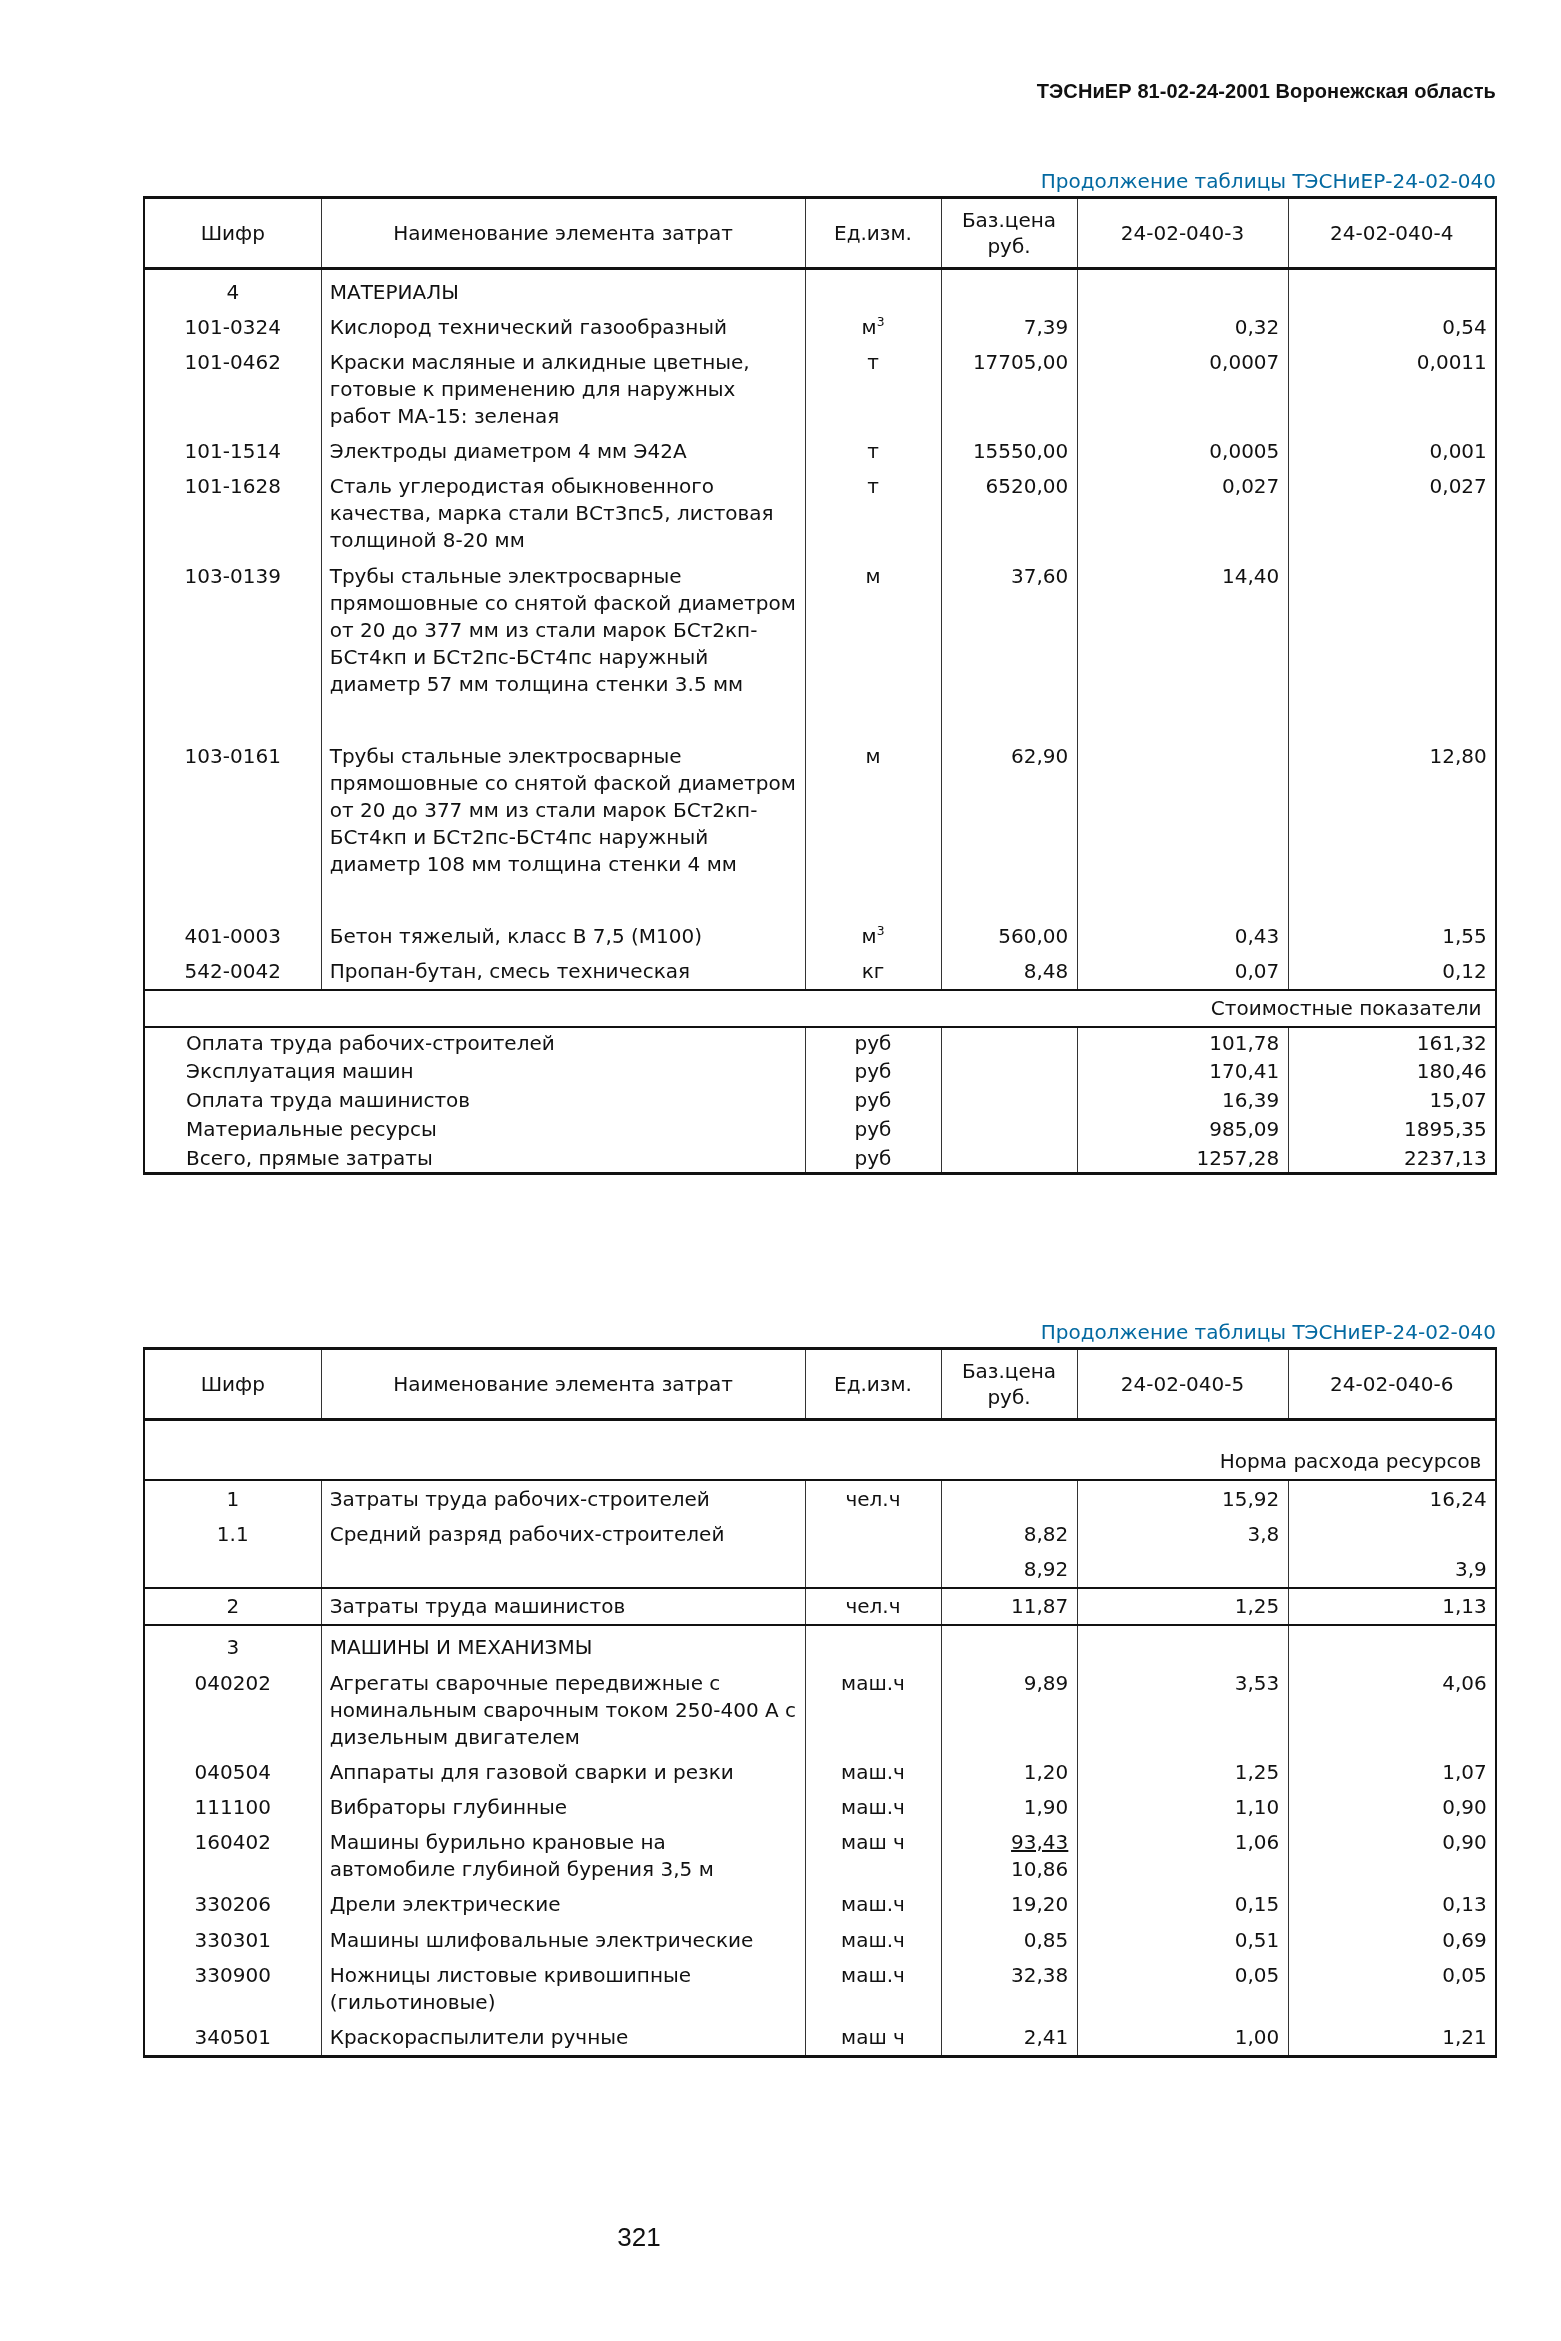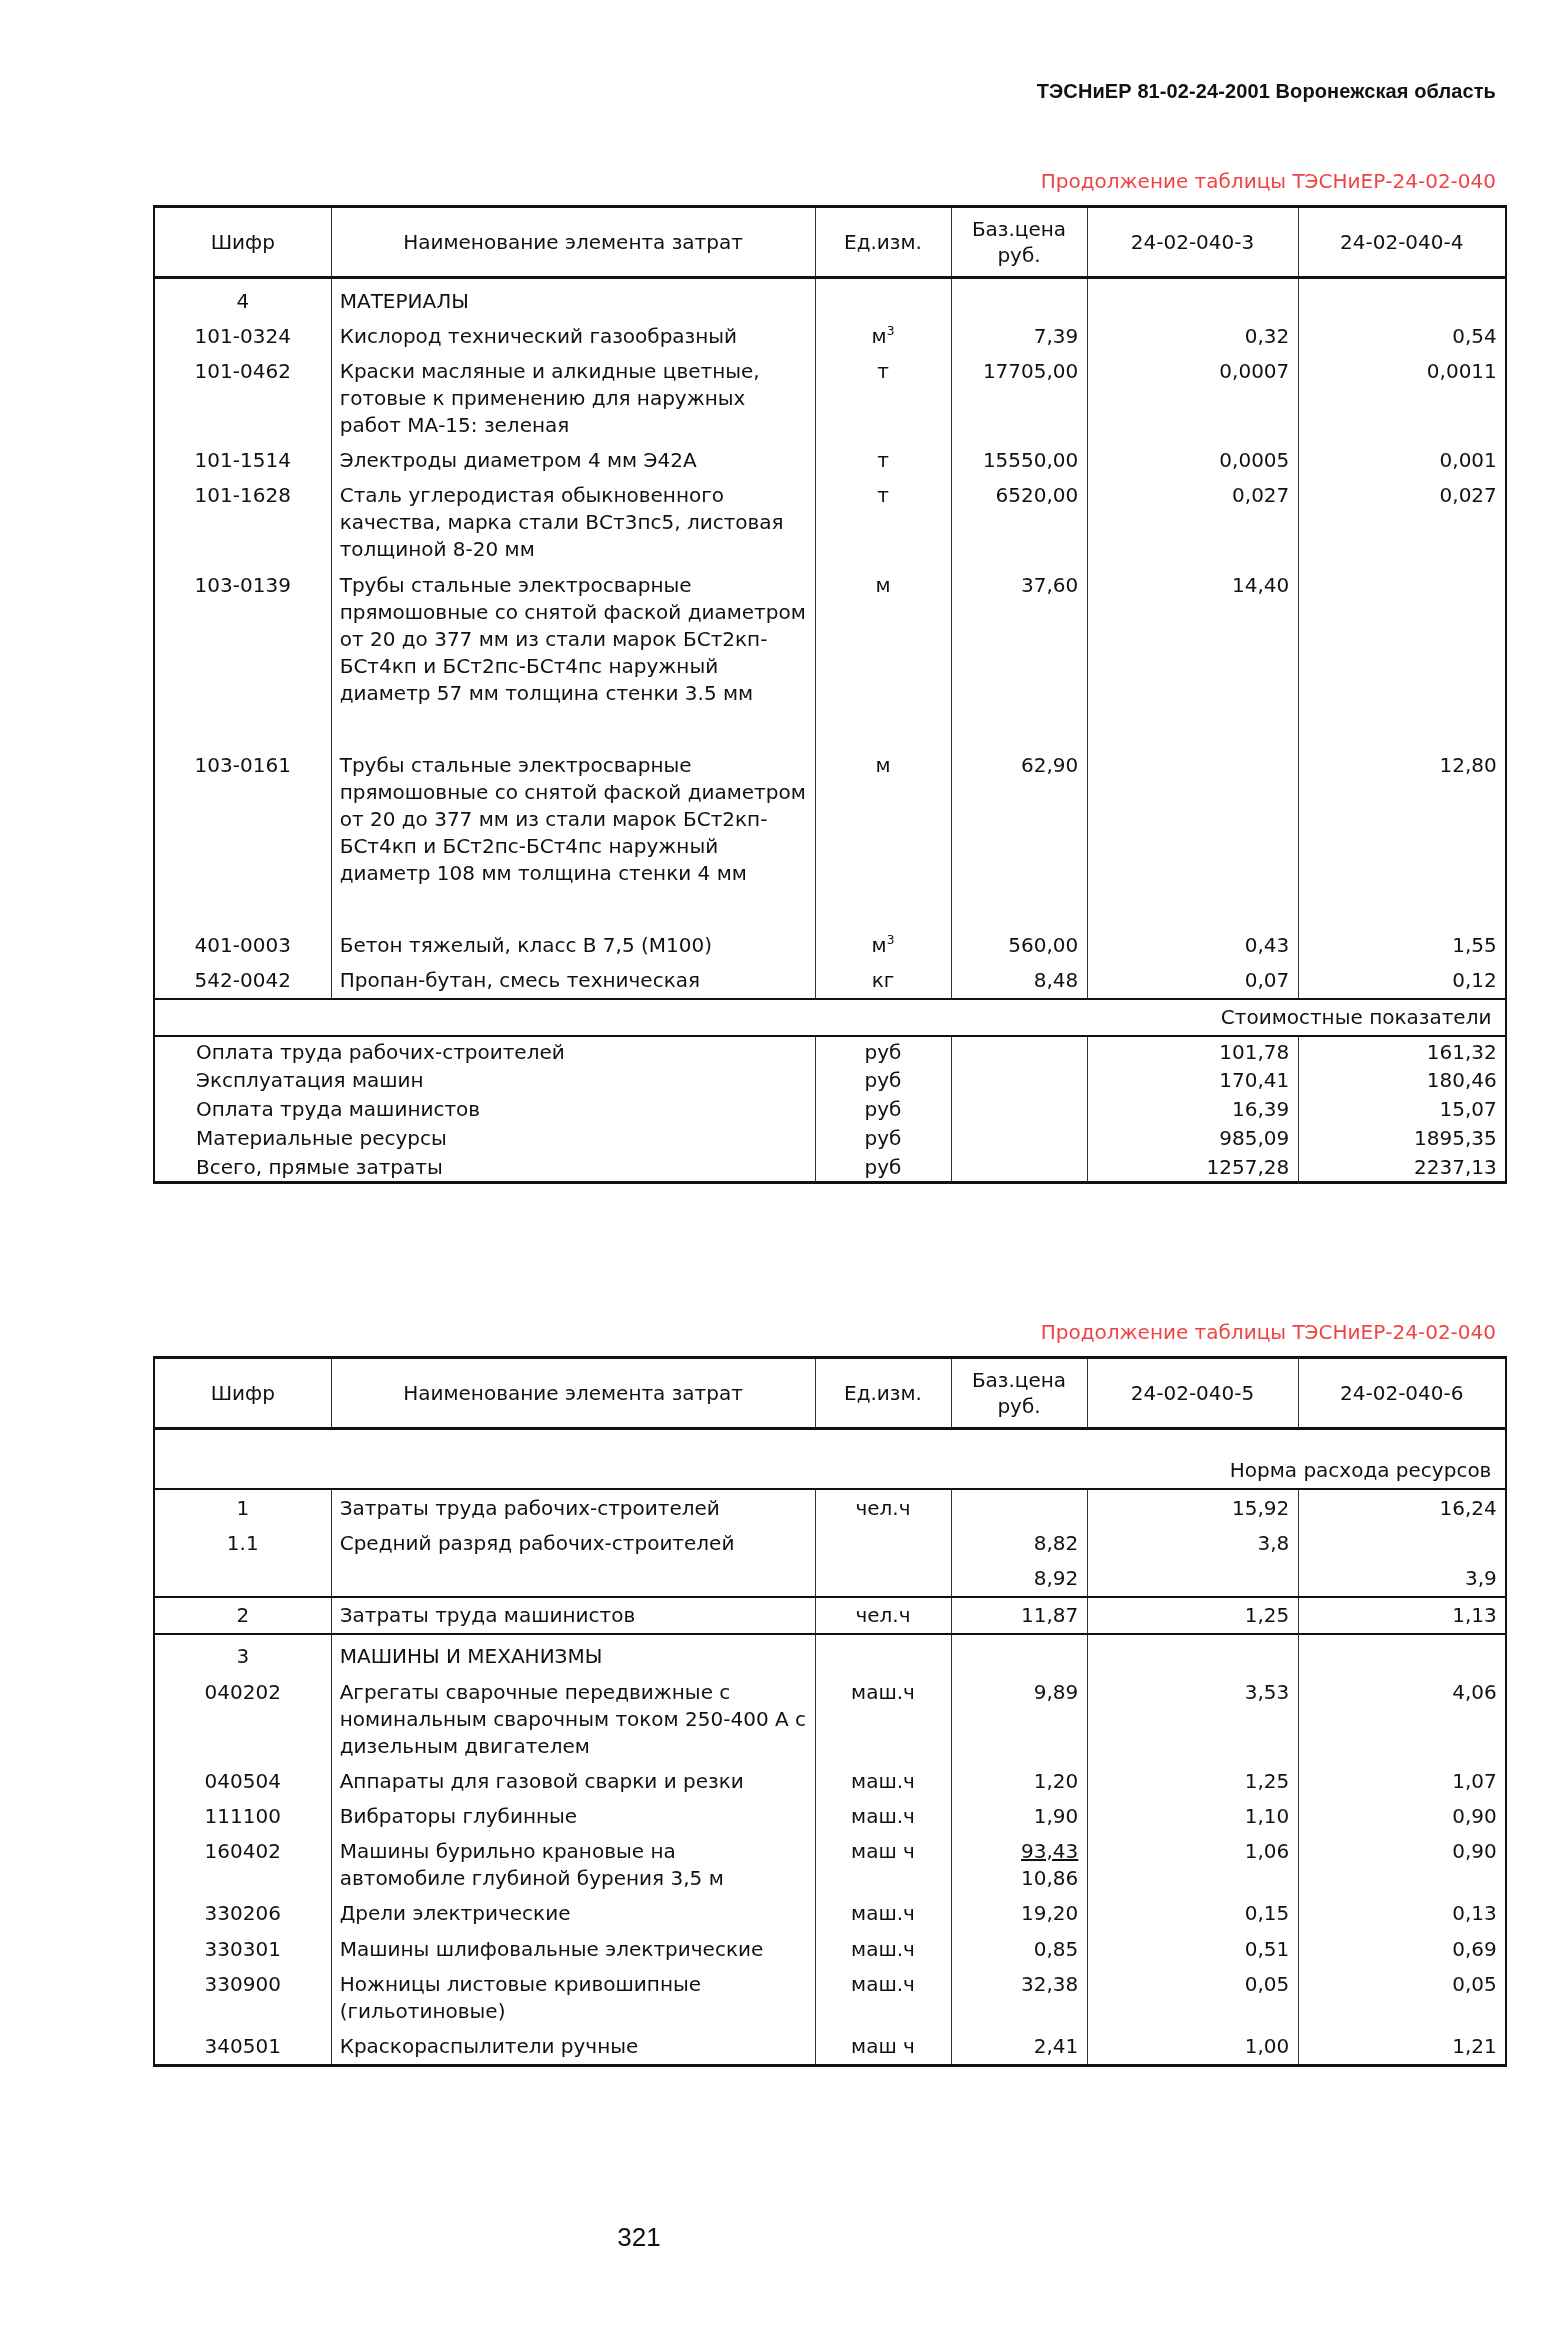--- a/index.html
+++ b/index.html
@@ -7,27 +7,27 @@
     width: 1561px; height: 2342px; position: relative; overflow: hidden;
     font-family: "DejaVu Sans", sans-serif; color: #111;
   }
   .page-header {
     position: absolute; top: 80px; right: 65px;
     font-family: "Liberation Sans", sans-serif; font-weight: bold; font-size: 20px;
     letter-spacing: 0.1px;
   }
   .continuation {
     position: absolute; right: 65px; font-size: 20px; text-align: right;
-    font-family: "DejaVu Sans", sans-serif; color: #ef4444;
+    font-family: "DejaVu Sans", sans-serif; color: #0369a1;
   }
   table.rt {
-    position: absolute; left: 153px; width: 1352px;
+    position: absolute; left: 143px; width: 1352px;
     border-collapse: collapse; table-layout: fixed;
     font-size: 20px; line-height: 27px;
-    border-left: 2.7px solid #111; border-right: 2.7px solid #111; margin-top: 9px;
+    border-left: 2.7px solid #111; border-right: 2.7px solid #111;
   }
   table.rt col.c1 { width: 177px; }
   table.rt col.c2 { width: 484px; }
   table.rt col.c3 { width: 136px; }
   table.rt col.c4 { width: 136px; }
   table.rt col.c5 { width: 211px; }
   table.rt col.c6 { width: 208px; }
   table.rt td, table.rt th {
     padding: 4.1px 8.2px; vertical-align: top;
     border-left: 1px solid #333; border-right: 1px solid #333;

